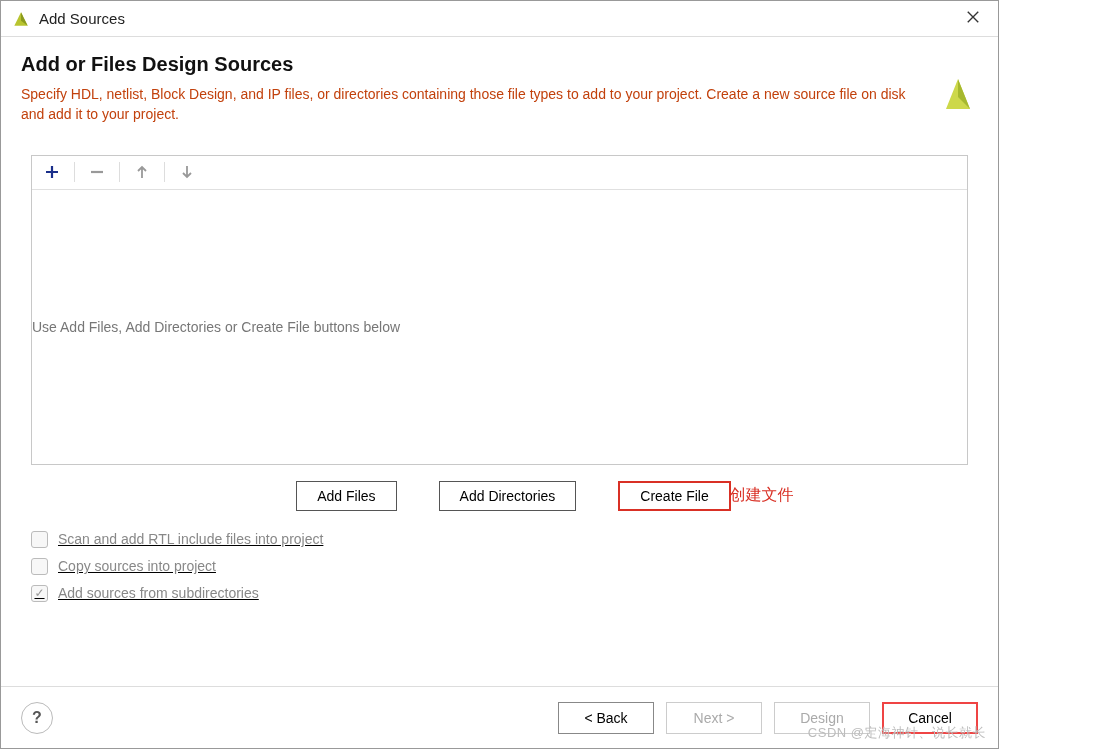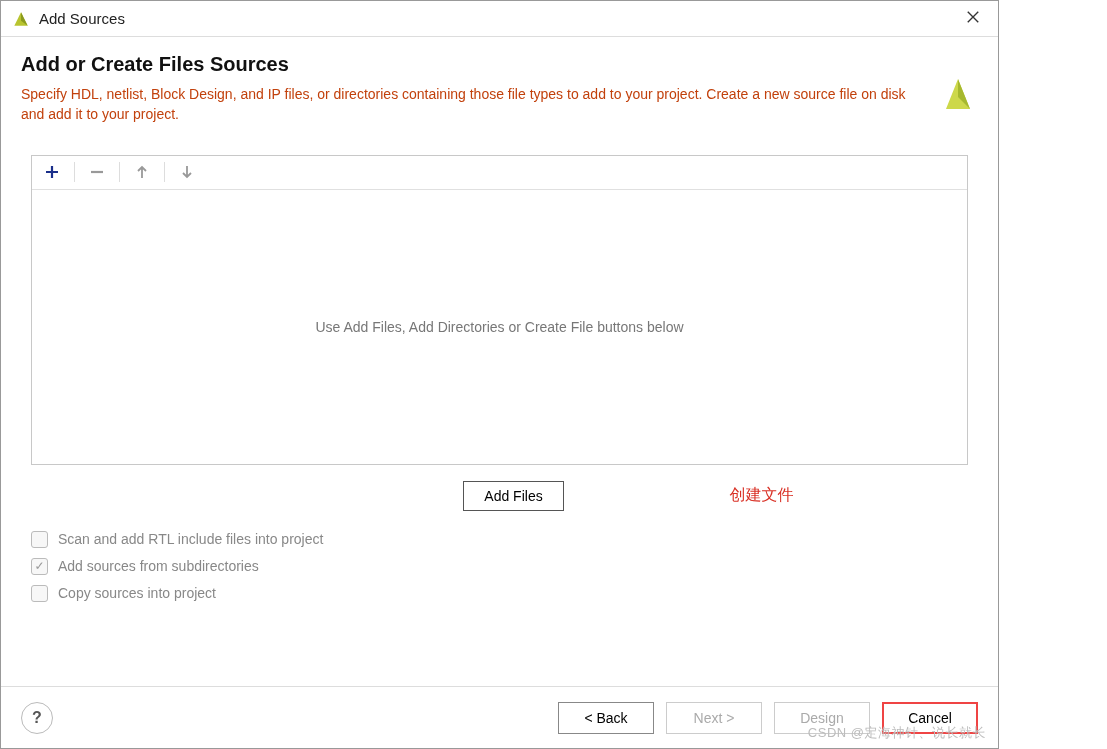--- a/index.html
+++ b/index.html
@@ -13,26 +13,26 @@
   .header-text { flex:1; }
   .header-text h1 { margin:0 0 8px 0; font-size:20px; font-weight:700; color:#111; }
   .header-text p { margin:0; font-size:14px; color:#c2410c; line-height:1.45; max-width:1000px; }
   .brand-icon { width:40px; height:40px; margin-left:12px; margin-top:20px; }
   .content { padding:20px 30px 0 30px; flex:1; display:flex; flex-direction:column; }
   .list-panel { border:1px solid #c8c8c8; background:#fff; display:flex; flex-direction:column; height:310px; }
   .list-toolbar { height:34px; border-bottom:1px solid #e0e0e0; display:flex; align-items:center; padding:0 8px; gap:6px; }
   .tb-btn { width:24px; height:24px; display:flex; align-items:center; justify-content:center; color:#888; cursor:pointer; }
   .tb-btn.active { color:#1a2f8a; }
   .tb-sep { width:1px; height:20px; background:#ddd; margin:0 4px; }
-  .list-body { flex:1; display:flex; align-items:center; justify-content:center; color:#777; font-size:14px; }
+  .list-body { flex:1; display:flex; align-items:center; color:#777; font-size:14px; }
   .action-row { display:flex; align-items:center; justify-content:center; gap:14px; margin:16px 0 14px 0; position:relative; }
   .action-btn { height:30px; padding:0 20px; background:#fff; border:1px solid #555; font-size:14px; cursor:pointer;margin-left:28px; }
   .action-btn.highlight { border:2px solid #d93025; }
   .annotation { color:#d93025; font-size:16px; position:absolute; left:calc(50% + 230px); }
-  .checkbox-group { display:flex; flex-direction:column; gap:10px; margin-top:6px; }
+  .checkbox-group { display:flex; flex-direction:column; gap:10px; margin-top:6px;text-decoration:underline; }
   .chk-row { display:flex; align-items:center; gap:10px; color:#888; font-size:14px; }
   .chk-row.enabled { color:#888; }
   .chk { width:17px; height:17px; border:1px solid #bbb; border-radius:3px; display:flex; align-items:center; justify-content:center; background:#f7f7f7; }
   .chk.checked::after { content:"✓"; font-size:12px; color:#999; }
   .footer { height:62px; border-top:1px solid #ddd; display:flex; align-items:center; padding:0 20px; gap:12px; }
   .help-btn { width:32px; height:32px; border:1px solid #bbb; border-radius:50%; display:flex; align-items:center; justify-content:center; color:#555; font-size:16px; font-weight:600; cursor:pointer; }
   .spacer { flex:1; }
   .nav-btn { height:32px; width:96px; background:#fff; border:1px solid #888; font-size:14px; cursor:pointer; }
   .nav-btn.disabled { color:#aaa; border-color:#ccc; cursor:default; }
   .nav-btn.primary { border:2px solid #ef4444; }
@@ -54,21 +54,21 @@
     <span class="title">Add Sources</span>
     <span class="close">
       <svg viewBox="0 0 16 16" width="14" height="14">
           <path d="M2 2 L14 14 M14 2 L2 14" stroke="#333" stroke-width="1.6"></path>
         </svg>
     </span>
   </div>
 
   <div class="header-area">
     <div class="header-text">
-      <h1>Add or Create Files Sources</h1>
+      <h1>Add or Files Design Sources</h1>
       <p>Specify HDL, netlist, Block Design, and IP files, or directories containing those file types to add to your project. Create a new source file on disk and add it to your project.</p>
     </div>
     <span class="brand-icon">
       <svg viewBox="0 0 40 40" width="40" height="40">
         <path d="M8 36 L20 6 L32 36 Z" fill="#cdd84a"></path>
         <path d="M20 6 L32 36 L20 24 Z" fill="#a6b82e"></path>
       </svg>
     </span>
   </div>
 
@@ -99,35 +99,37 @@
             </svg>
         </span>
       </div>
       <div class="list-body">
         <span>Use Add Files, Add Directories or Create File buttons below</span>
       </div>
     </div>
 
     <div class="action-row">
       <button class="action-btn"><span class="underline-first">Add Files</span></button>
+      <button class="action-btn"><span>Add Directories</span></button>
+      <button class="action-btn highlight"><span class="underline-first">Create File</span></button>
       <span class="annotation">创建文件</span>
     </div>
 
     <div class="checkbox-group">
       <div class="chk-row">
         <span class="chk"></span>
         <span>Scan and add RTL include files into project</span>
       </div>
+      <div class="chk-row">
+        <span class="chk"></span>
+        <span>Copy sources into project</span>
+      </div>
       <div class="chk-row enabled">
         <span class="chk checked"></span>
         <span>Add sources from subdirectories</span>
-      </div>
-      <div class="chk-row">
-        <span class="chk"></span>
-        <span>Copy sources into project</span>
       </div>
     </div>
   </div>
 
   <div class="footer">
     <span class="help-btn">?</span>
     <span class="spacer"></span>
     <button class="nav-btn"><span>&lt; Back</span></button>
     <button class="nav-btn disabled"><span>Next &gt;</span></button>
     <button class="nav-btn disabled"><span>Design</span></button>

